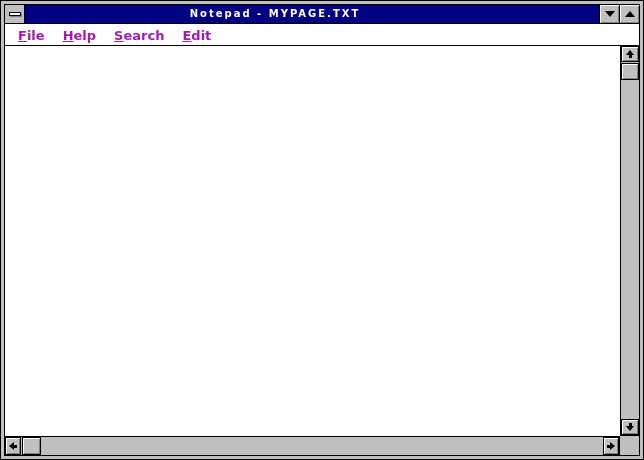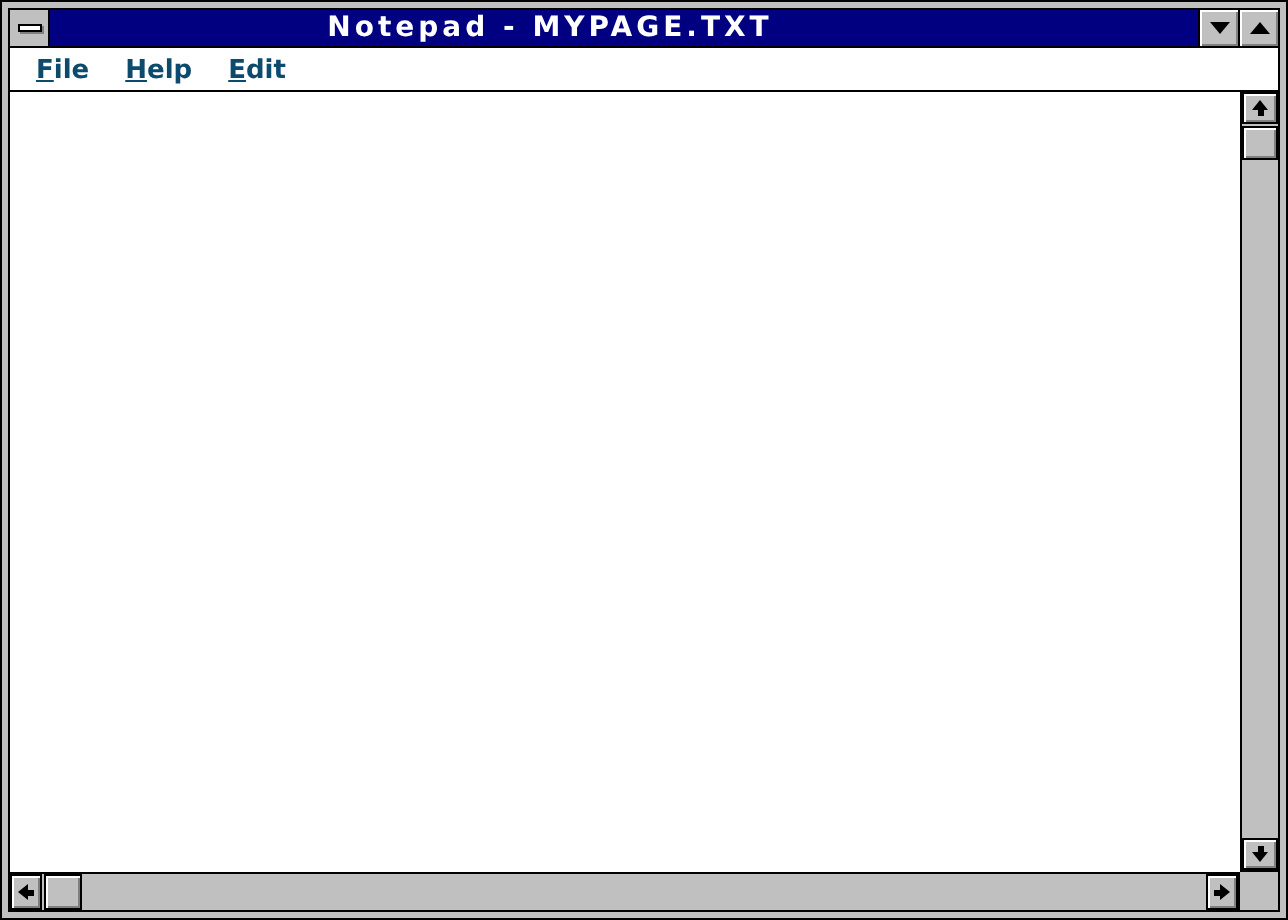--- a/index.html
+++ b/index.html
@@ -43,21 +43,21 @@
   }
   .titletext-wrap {
     flex:1 1 auto;
     background:var(--title_bar_bg,#000080);
     display:flex; align-items:center; justify-content:center;
     padding-right:74px;
     overflow:hidden;
   }
   .titletext {
     color:var(--title_bar_text,#fff);
-    font-weight:bold; font-size:14px; line-height:18px;
+    font-weight:bold; font-size:10px; line-height:18px;
     letter-spacing:2px; white-space:nowrap;
   }
   .ctrlbtn {
     width:20px; flex:0 0 20px;
     background:var(--chrome_gray,#c0c0c0);
     border-left:1px solid var(--border_black,#000);
     box-shadow:inset 1px 1px 0 #fff, inset -1px -1px 0 var(--chrome_shadow,#808080);
     display:flex; align-items:center; justify-content:center;
   }
   .tri-dn { width:0; height:0; border-left:5px solid transparent; border-right:5px solid transparent; border-top:6px solid #000; }
@@ -66,21 +66,21 @@
   
   .menubar {
     height:22px; flex:0 0 22px;
     background:var(--menu_bg,#fff);
     border-bottom:1px solid var(--border_black,#000);
     display:flex; align-items:center;
     padding-left:4px;
   }
   .menu-item {
     display:inline-block;
-    font-weight:bold; font-size:13px; color:#0c4a6e;
+    font-weight:bold; font-size:13px; color:#a21caf;
     padding:2px 9px 1px 9px;
     white-space:nowrap;
   }
   .menu-item::first-letter { text-decoration:underline; }
 
   
   .content {
     flex:1 1 auto;
     display:grid;
     grid-template-columns:1fr 19px;
@@ -161,20 +161,21 @@
           <div class="tri-dn"></div>
         </div>
         <div class="ctrlbtn">
           <div class="tri-up"></div>
         </div>
       </div>
 
       <div class="menubar">
         <div class="menu-item">File</div>
         <div class="menu-item">Help</div>
+        <div class="menu-item">Search</div>
         <div class="menu-item">Edit</div>
       </div>
 
       <div class="content">
         <div class="textarea"></div>
 
         <div class="vsb">
           <div class="sb-btn top">
             <div class="arr-v">
               <div class="tri-u2"></div>

